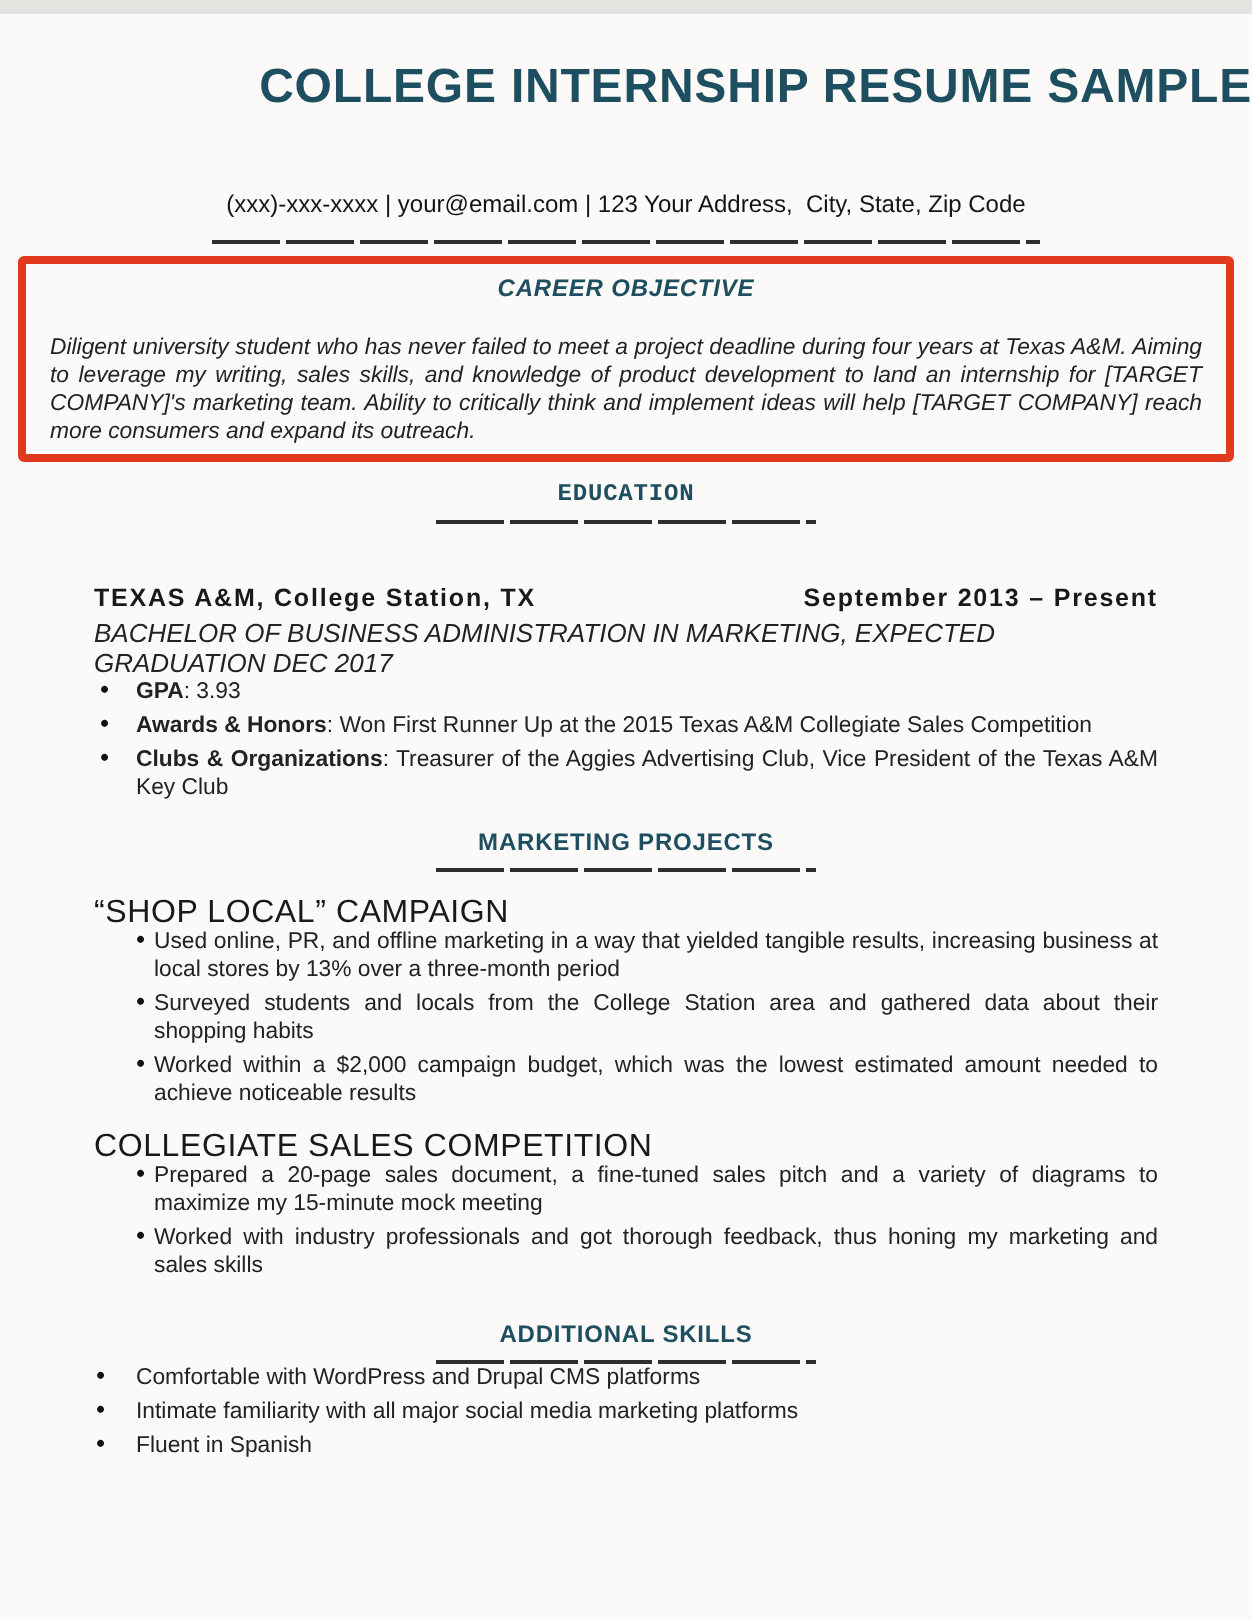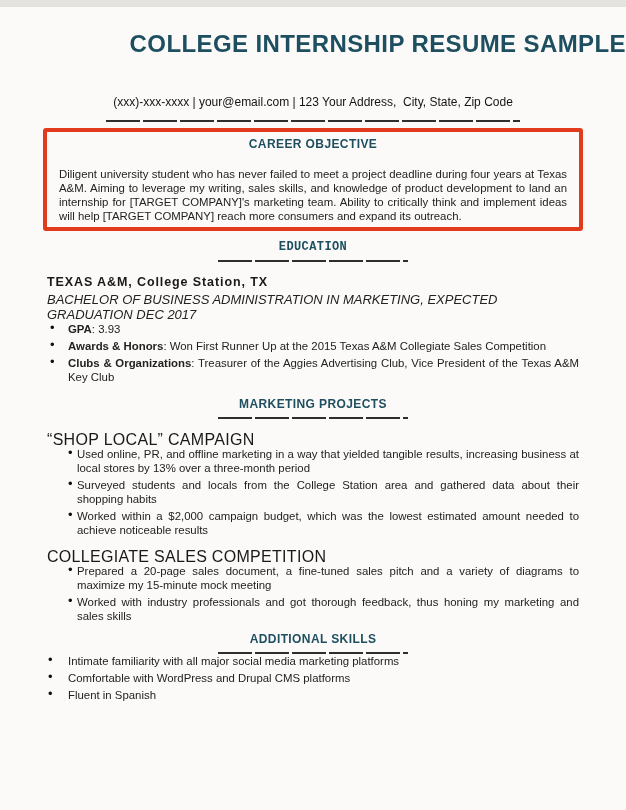--- a/index.html
+++ b/index.html
@@ -36,38 +36,39 @@
   .rule-section { width: 190px; margin: 6px auto 0; }
 
   h2 {
     margin: 0; text-align: center;
     font-size: 12px; line-height: 14px; font-weight: 700;
     color: var(--accent-teal, #1e4f60);
     letter-spacing: 0.4px;
   }
   .h2-edu { margin-top: 9px; font-family: Liberation Mono, monospace; }
   .h2-mkt { margin-top: 13px; }
-  .h2-skl { margin-top: 9px; }
+  .h2-skl { margin-top: 20px; }
 
   .objective-box {
     box-sizing: border-box;
-    width: 540px; margin: 6px auto 0;
+    width: 608px; margin: 6px auto 0;
     border: 4px solid var(--highlight-border, #e23a1c);
     border-radius: 3px;
     padding: 5px 12px 4px;
     background: transparent;
+    font-style: italic;
   }
   .objective-box p {
     margin: 16px 0 0;
     font-size: 11.4px; line-height: 14px;
     text-align: justify; color: #222;
   }
 
   .content { width: 532px; margin: 0 auto; }
-  .content-edu { margin-top: 13px; }
+  .content-edu { margin-top: 30px; }
   .content-mkt { margin-top: 13px; }
 
   .edu-row { display: flex; justify-content: space-between; line-height: 15px; }
   .school {
     font-size: 12.5px; font-weight: 700; letter-spacing: 0.9px; color: #191919;
   }
   .dates {
     font-size: 12.5px; font-weight: 700; letter-spacing: 0.9px; color: #191919;
   }
   .degree {
@@ -122,20 +123,21 @@
     <h2>CAREER OBJECTIVE</h2>
     <p>Diligent university student who has never failed to meet a project deadline during four years at Texas A&amp;M. Aiming to leverage my writing, sales skills, and knowledge of product development to land an internship for [TARGET COMPANY]'s marketing team. Ability to critically think and implement ideas will help [TARGET COMPANY] reach more consumers and expand its outreach.</p>
   </div>
 
   <h2 class="h2-edu">EDUCATION</h2>
   <div class="rule rule-section"></div>
 
   <div class="content content-edu">
     <div class="edu-row">
       <span class="school">TEXAS A&amp;M, College Station, TX</span>
+      <span class="dates">September 2013 – Present</span>
     </div>
     <div class="degree">BACHELOR OF BUSINESS ADMINISTRATION IN MARKETING, EXPECTED GRADUATION DEC 2017</div>
     <ul class="list list-edu">
       <li><span class="bld">GPA</span><span>: 3.93</span></li>
       <li><span class="bld">Awards &amp; Honors</span><span>: Won First Runner Up at the 2015 Texas A&amp;M Collegiate Sales Competition</span></li>
       <li><span class="bld">Clubs &amp; Organizations</span><span>: Treasurer of the Aggies Advertising Club, Vice President of the Texas A&amp;M Key Club</span></li>
     </ul>
   </div>
 
   <h2 class="h2-mkt">MARKETING PROJECTS</h2>
@@ -153,19 +155,19 @@
       <li>Prepared a 20-page sales document, a fine-tuned sales pitch and a variety of diagrams to maximize my 15-minute mock meeting</li>
       <li>Worked with industry professionals and got thorough feedback, thus honing my marketing and sales skills</li>
     </ul>
   </div>
 
   <h2 class="h2-skl">ADDITIONAL SKILLS</h2>
   <div class="rule rule-section"></div>
 
   <div class="content">
     <ul class="list list-skills">
+      <li>Comfortable with WordPress and Drupal CMS platforms</li>
       <li>Intimate familiarity with all major social media marketing platforms</li>
-      <li>Comfortable with WordPress and Drupal CMS platforms</li>
       <li>Fluent in Spanish</li>
     </ul>
   </div>
 
 </div>
 
 </body></html>

